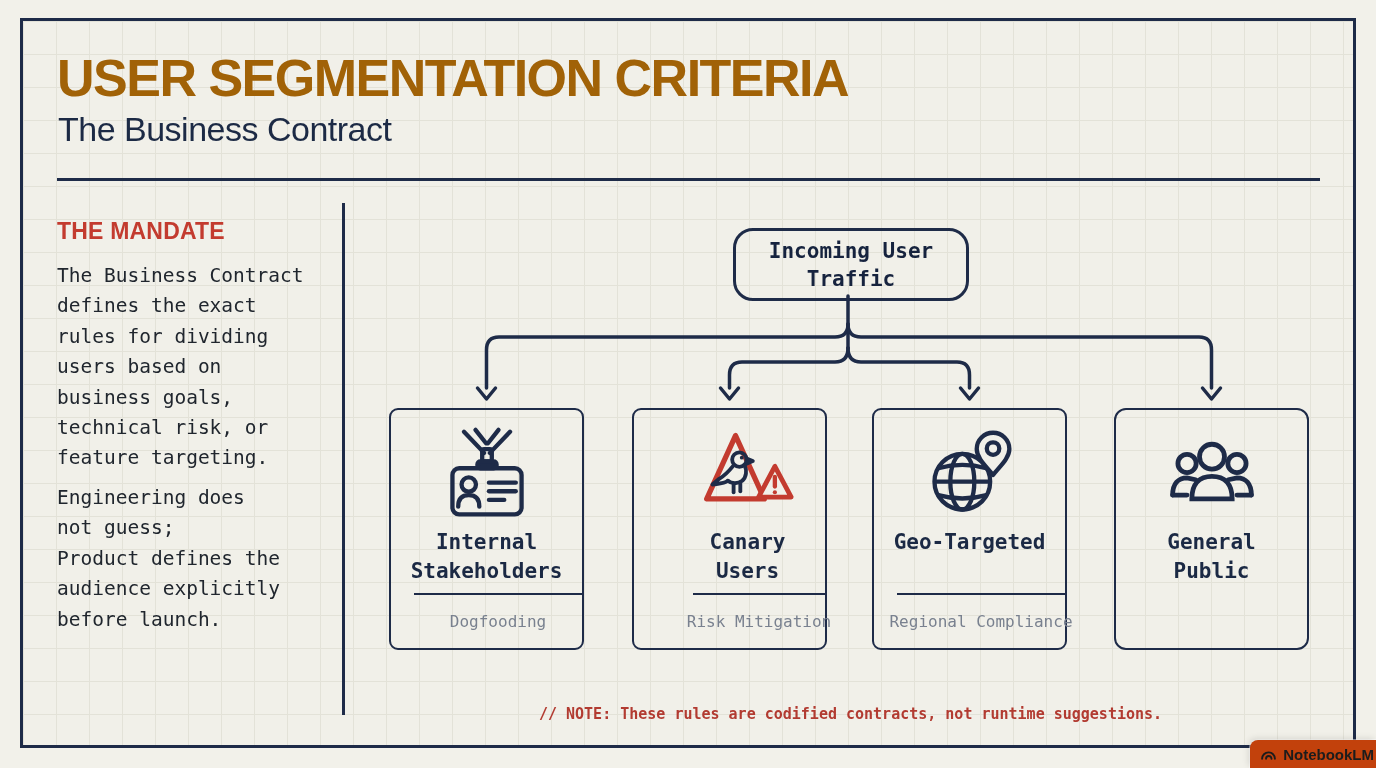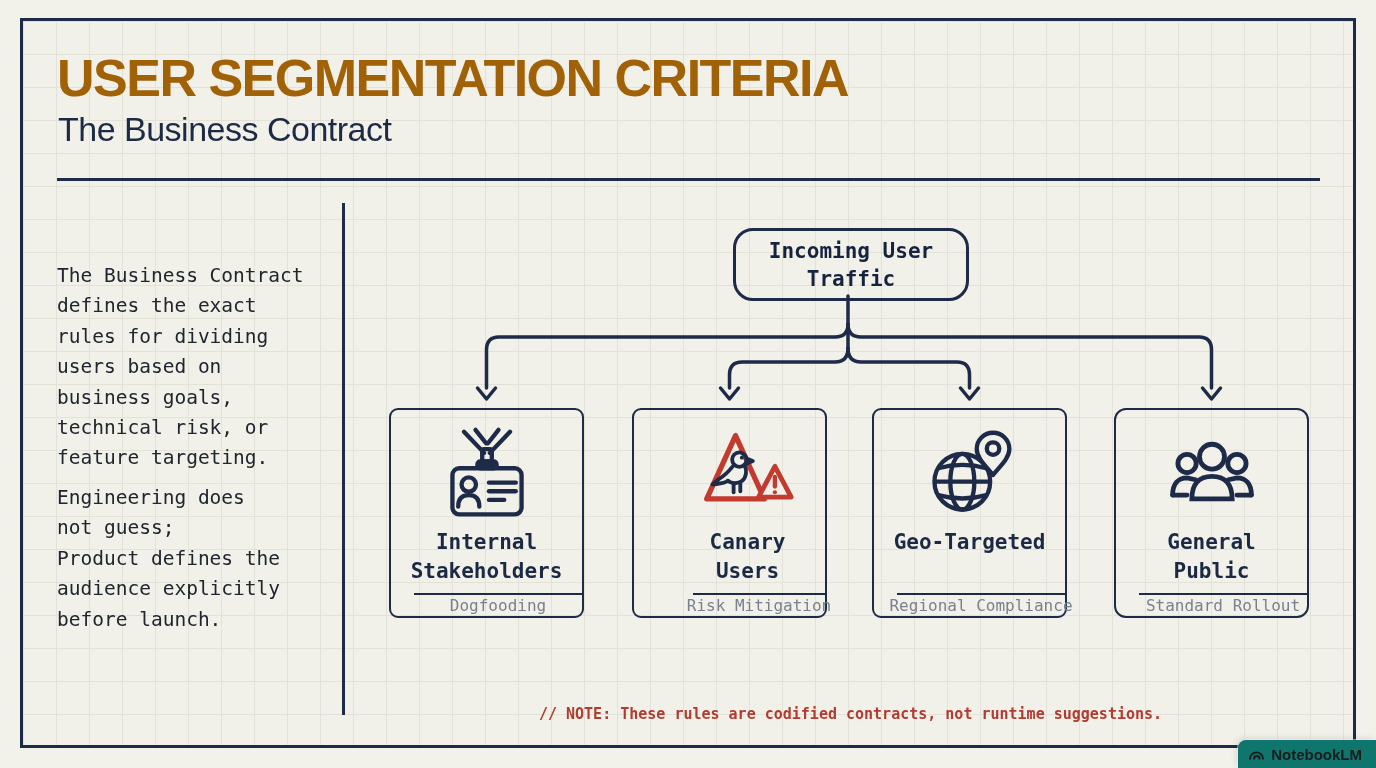--- a/index.html
+++ b/index.html
@@ -54,21 +54,21 @@
   
   .root-box{
     position:absolute;left:733px;top:228px;width:230px;height:67px;
     border:3px solid #1e2b48;border-radius:20px;
     display:flex;align-items:center;justify-content:center;text-align:center;
     font-size:21px;font-weight:700;line-height:28px;color:#16233e;
     white-space:pre-line;background:transparent;
   }
   .connectors{position:absolute;left:0;top:0;width:1376px;height:768px;pointer-events:none;}
   .card{
-    position:absolute;top:408px;width:195px;height:210px;
+    position:absolute;top:408px;width:195px;height:242px;
     border:2.5px solid #1e2b48;border-radius:9px;
     display:flex;flex-direction:column;background:transparent;box-sizing:border-box;
   }
   .card.c0{left:389px;} .card.c1{left:632px;padding-left:36px;} .card.c2{left:872px;} .card.c3{left:1114px;border-radius:12px;}
   .card-top{height:183px;display:flex;flex-direction:column;align-items:center;box-sizing:border-box;}
   .card-icon{margin-top:14px;height:100px;display:flex;align-items:center;justify-content:center;}
   .card-title{
     margin-top:4px;text-align:center;
     font-size:21px;font-weight:700;line-height:29px;color:#1b2944;
     white-space:pre-line;
@@ -79,37 +79,38 @@
   }
   .card-tag{font-size:16px;color:#79818f;white-space:nowrap;}
   
   .footer-note{
     position:absolute;left:345px;top:705px;width:1011px;text-align:center;
     font-size:15px;font-weight:700;color:#b23b31;white-space:nowrap;
   }
   .nlm-badge{
     position:absolute;right:0;bottom:0;height:28px;
     display:flex;align-items:center;gap:6px;
-    padding:0 14px 0 10px;background:#0f766e;
+    padding:0 2px 0 10px;background:#c2410c;
     border-radius:8px 0 0 0;
     box-shadow:-2px -2px 6px rgba(0,0,0,0.10), 0 0 0 1px rgba(255,255,255,0.5);
     font-size:15px;font-weight:600;color:#1c1c1c;
   }
   svg{display:block;}
 </style>
 </head>
 <body>
 
 <div id="canvas">
   <div class="frame"></div>
 
   <div class="page-title">USER SEGMENTATION CRITERIA</div>
   <div class="page-subtitle">The Business Contract</div>
   <div class="header-divider"></div>
 
+  <div class="mandate-heading">THE MANDATE</div>
   <div class="mandate-para p1 mono">The Business Contract
 defines the exact
 rules for dividing
 users based on
 business goals,
 technical risk, or
 feature targeting.</div>
   <div class="mandate-para p2 mono">Engineering does
 not guess;
 Product defines the
@@ -223,23 +224,20 @@
             <path d="M9,72 L24,72"></path>
               <path d="M91,72 L76,72"></path>
             <circle cx="50" cy="32" r="13" fill="#f1f0e9"></circle>
             <path d="M29,76 C29,60 37,52.5 50,52.5 C63,52.5 71,60 71,76 Z" fill="#f1f0e9"></path>
           </g>
         </svg>
       </div>
       <div class="card-title mono">General
 Public</div>
     </div>
-    <div class="card-bottom">
-      <div class="card-tag mono">Standard Rollout</div>
-    </div>
   </div>
 
   <div class="footer-note mono">// NOTE: These rules are codified contracts, not runtime suggestions.</div>
 
   <div class="nlm-badge">
     <span>
       <svg width="17" height="17" viewBox="0 0 18 18">
         <g stroke="#1c1c1c" stroke-width="2" fill="none" stroke-linecap="round">
           <path d="M2.2,13.5 A6.8,6.8 0 0 1 15.8,13.5"></path>
           <path d="M6.4,13.5 A2.9,2.9 0 0 1 12.2,13.5"></path>

